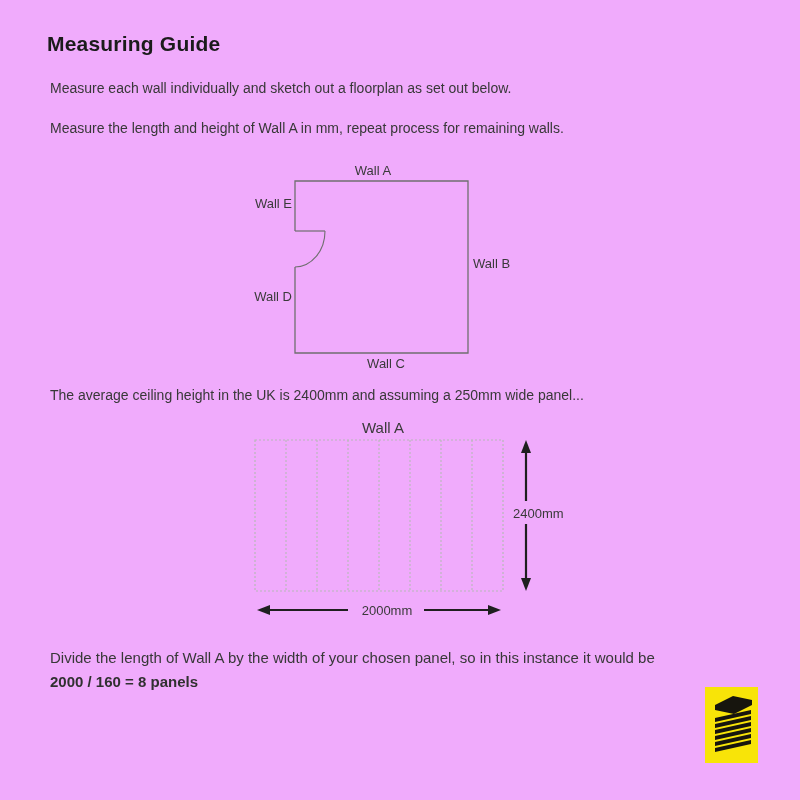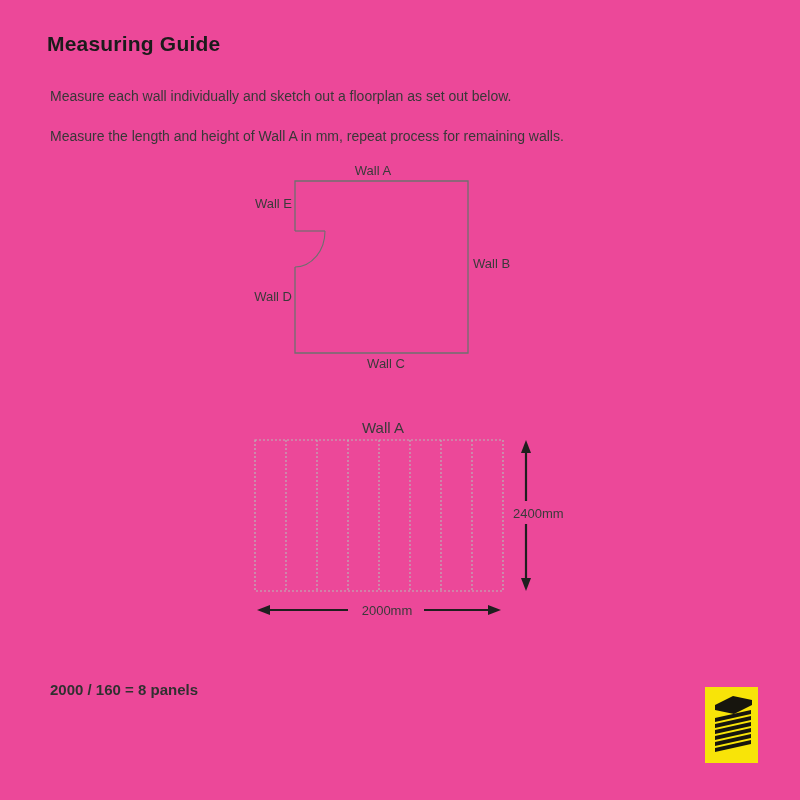--- a/index.html
+++ b/index.html
@@ -1,38 +1,37 @@
 <!DOCTYPE html>
 <html><head>
 <meta charset="utf-8">
 <style>
   html, body { margin: 0; padding: 0; background: #ffffff; }
   #canvas {
     position: relative;
     width: 800px;
     height: 800px;
-    background: #ec4899;
+    background: #f0abfc;
     font-family: "Liberation Sans", sans-serif;
     color: #3a3a3a;
     overflow: hidden;
   }
   .abs { position: absolute; }
   #page-title {
     left: 47px; top: 32px;
     font-size: 21px;
     font-weight: bold;
     color: #1b1b1b;
     letter-spacing: 0.2px;
   }
   .body-text {
     left: 50px;
     font-size: 14px;
     color: #383838;
     white-space: nowrap;
-    margin-top: 8px;
   }
   .body-text-lg { font-size: 15px; }
   #intro-line1 { top: 80px; }
   #intro-line2 { top: 120px; }
   #ceiling-note { top: 387px; }
   #divide-line { top: 649px; }
   #formula-line { top: 673px; font-weight: bold; color: #303030; }
   #repeat-line { top: 702px; }
   #diagram-layer { left: 0; top: 0; width: 800px; height: 800px; }
   #diagram-layer text {
@@ -45,20 +44,22 @@
 </style>
 </head>
 <body>
 
 <div id="canvas">
 
   <div id="page-title" class="abs">Measuring Guide</div>
 
   <div id="intro-line1" class="abs body-text">Measure each wall individually and sketch out a floorplan as set out below.</div>
   <div id="intro-line2" class="abs body-text">Measure the length and height of Wall A in mm, repeat process for remaining walls.</div>
+  <div id="ceiling-note" class="abs body-text">The average ceiling height in the UK is 2400mm and assuming a 250mm wide panel...</div>
+  <div id="divide-line" class="abs body-text body-text-lg">Divide the length of Wall A by the width of your chosen panel, so in this instance it would be</div>
   <div id="formula-line" class="abs body-text body-text-lg">2000 / 160 = 8 panels</div>
 
   <svg id="diagram-layer" class="abs" viewBox="0 0 800 800">
 
     <g>
       <path d="M295,231 L295,181 L468,181 L468,353 L295,353 L295,267" fill="none" stroke="#6f6f6f" stroke-width="1.3"></path>
       <path d="M295,231 L325,231" fill="none" stroke="#6f6f6f" stroke-width="1.2"></path>
       <path d="M325,231 A30,36 0 0 1 295,267" fill="none" stroke="#6f6f6f" stroke-width="1.1"></path>
       <text x="373" y="175" text-anchor="middle">Wall A</text>
       <text x="473" y="268" text-anchor="start">Wall B</text>

